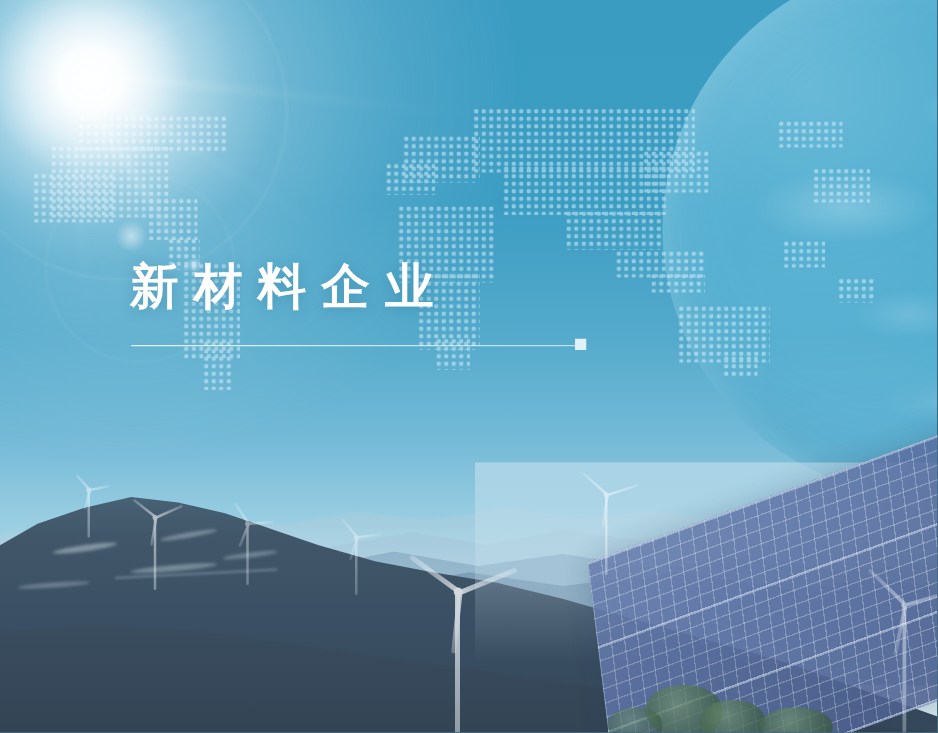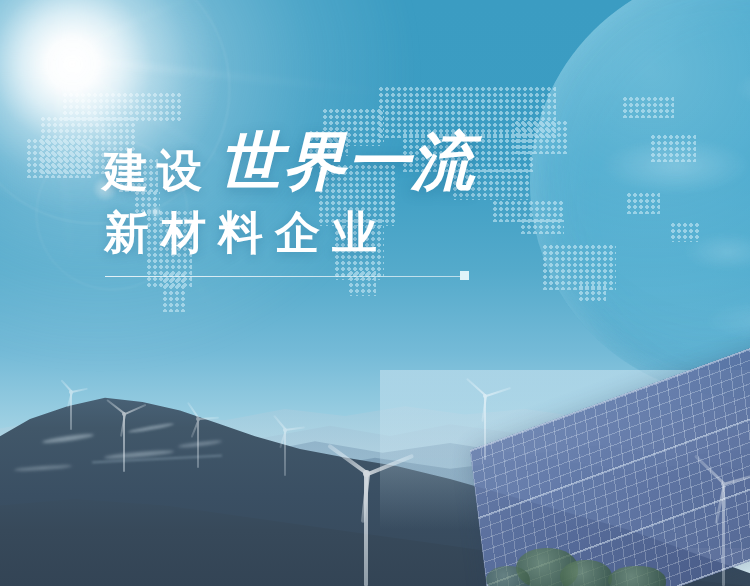--- a/index.html
+++ b/index.html
@@ -194,21 +194,21 @@
   }
   .t-world{
     font-size:63px;font-weight:900;font-style:italic;
     letter-spacing:1px;line-height:1;vertical-align:bottom;
     margin-left:8px;
     text-shadow:0 3px 12px rgba(25,95,135,.34);
   }
   .line2{
     position:absolute;left:104px;top:210px;
     white-space:nowrap;
-    font-size:45px;font-weight:700;letter-spacing:12px;
+    font-size:39px;font-weight:700;letter-spacing:12px;
     color:#ffffff;line-height:1;
     text-shadow:0 2px 10px rgba(25,95,135,.28);
   }
   .divider{
     position:absolute;left:105px;top:276px;
     width:355px;height:1px;
     background:linear-gradient(to right, rgba(255,255,255,.82), rgba(255,255,255,.60));
   }
   .divider-cap{
     position:absolute;left:460px;top:271px;
@@ -376,23 +376,20 @@
   <div class="turb" style="left:680px;top:448px;width:86px;height:138px;opacity:.52;">
     <div class="mast" style="width:3px;margin-left:-1.5px;"></div>
     <div class="hub"></div>
     <div class="blade" style="width:3px;height:30%;transform:rotate(12deg);"></div>
     <div class="blade" style="width:3px;height:30%;transform:rotate(134deg);"></div>
     <div class="blade" style="width:3px;height:30%;transform:rotate(254deg);"></div>
   </div>
 
   <div class="textwrap">
 
-    <div class="line1">
-      <span class="t-build">建设</span><span class="t-world">世界一流</span>
-    </div>
 
     <div class="line2">新材料企业</div>
 
     <div class="divider"></div>
     <div class="divider-cap"></div>
 
   </div>
 
 </div>
 

